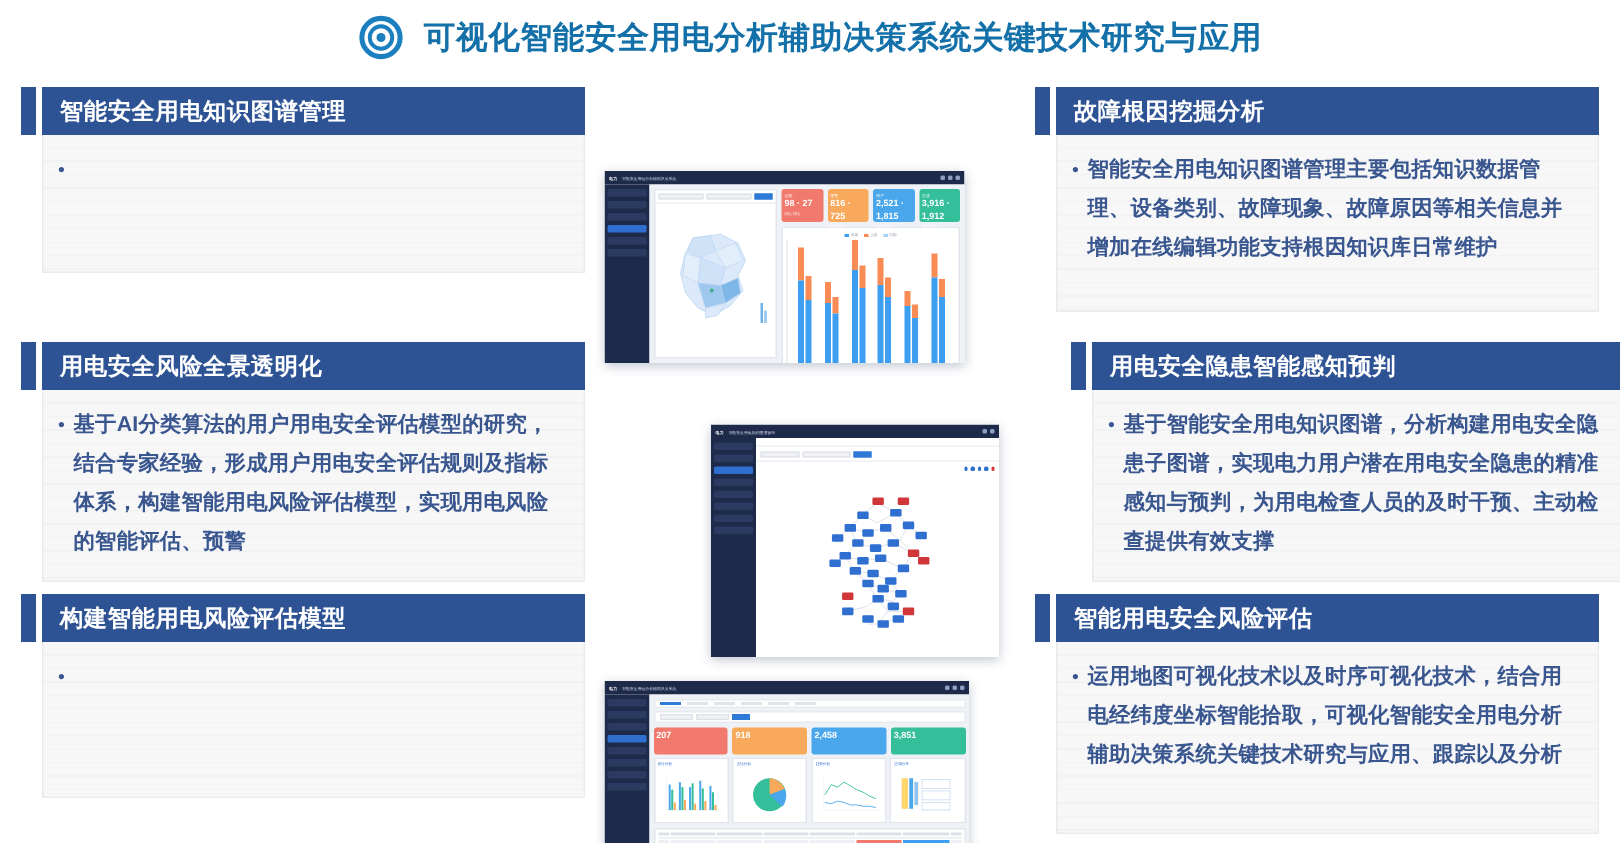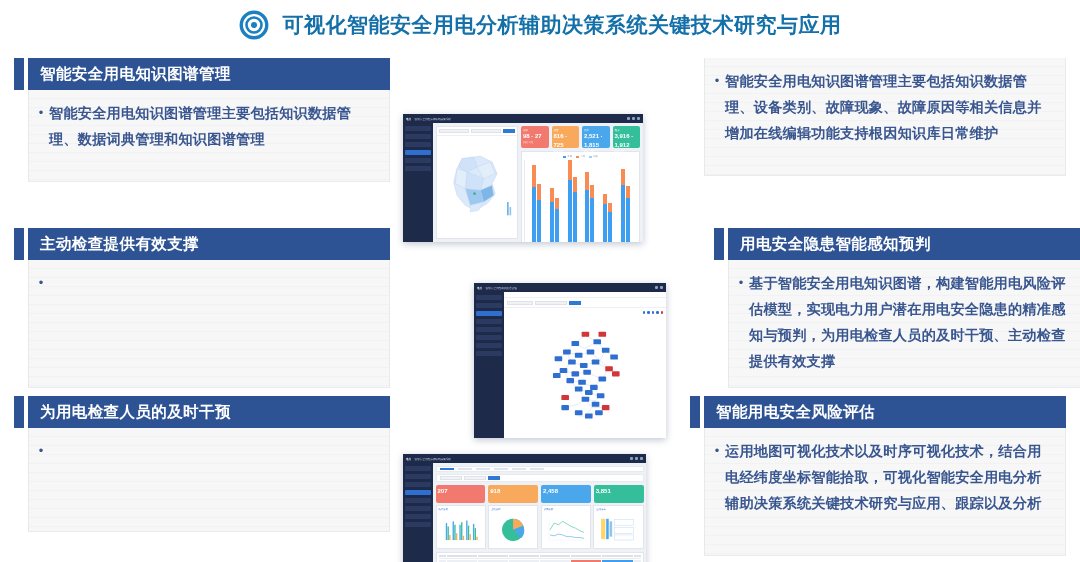--- a/index.html
+++ b/index.html
@@ -181,68 +181,75 @@
     <div class="card c1">
       <div class="card-head">
         <div class="card-accent"></div>
         <div class="card-gap"></div>
         <div class="card-titlebar">
           <span class="card-title">智能安全用电知识图谱管理</span>
         </div>
       </div>
       <div class="card-body">
         <span class="bullet">•</span>
-        <span class="body-text">智能安全用电知识图谱管理主要包括知识数据管理、数据词典管理和知识图谱管理</span>
       </div>
     </div>
 
     <div class="card c2">
       <div class="card-head">
         <div class="card-accent"></div>
         <div class="card-gap"></div>
         <div class="card-titlebar">
-          <span class="card-title">主动检查提供有效支撑</span>
+          <span class="card-title">用电安全风险全景透明化</span>
         </div>
       </div>
       <div class="card-body">
         <span class="bullet">•</span>
+        <span class="body-text">基于AI分类算法的用户用电安全评估模型的研究，结合专家经验，形成用户用电安全评估规则及指标体系，构建智能用电风险评估模型，实现用电风险的智能评估、预警</span>
       </div>
     </div>
 
     <div class="card c3">
       <div class="card-head">
         <div class="card-accent"></div>
         <div class="card-gap"></div>
         <div class="card-titlebar">
-          <span class="card-title">为用电检查人员的及时干预</span>
+          <span class="card-title">构建智能用电风险评估模型</span>
         </div>
       </div>
       <div class="card-body">
         <span class="bullet">•</span>
       </div>
     </div>
 
     <div class="card c4">
+      <div class="card-head">
+        <div class="card-accent"></div>
+        <div class="card-gap"></div>
+        <div class="card-titlebar">
+          <span class="card-title">故障根因挖掘分析</span>
+        </div>
+      </div>
       <div class="card-body">
         <span class="bullet">•</span>
         <span class="body-text">智能安全用电知识图谱管理主要包括知识数据管理、设备类别、故障现象、故障原因等相关信息并增加在线编辑功能支持根因知识库日常维护</span>
       </div>
     </div>
 
     <div class="card c5">
       <div class="card-head">
         <div class="card-accent"></div>
         <div class="card-gap"></div>
         <div class="card-titlebar">
           <span class="card-title">用电安全隐患智能感知预判</span>
         </div>
       </div>
       <div class="card-body">
         <span class="bullet">•</span>
-        <span class="body-text">基于智能安全用电知识图谱，构建智能用电风险评估模型，实现电力用户潜在用电安全隐患的精准感知与预判，为用电检查人员的及时干预、主动检查提供有效支撑</span>
+        <span class="body-text">基于智能安全用电知识图谱，分析构建用电安全隐患子图谱，实现电力用户潜在用电安全隐患的精准感知与预判，为用电检查人员的及时干预、主动检查提供有效支撑</span>
       </div>
     </div>
 
     <div class="card c6">
       <div class="card-head">
         <div class="card-accent"></div>
         <div class="card-gap"></div>
         <div class="card-titlebar">
           <span class="card-title">智能用电安全风险评估</span>
         </div>

